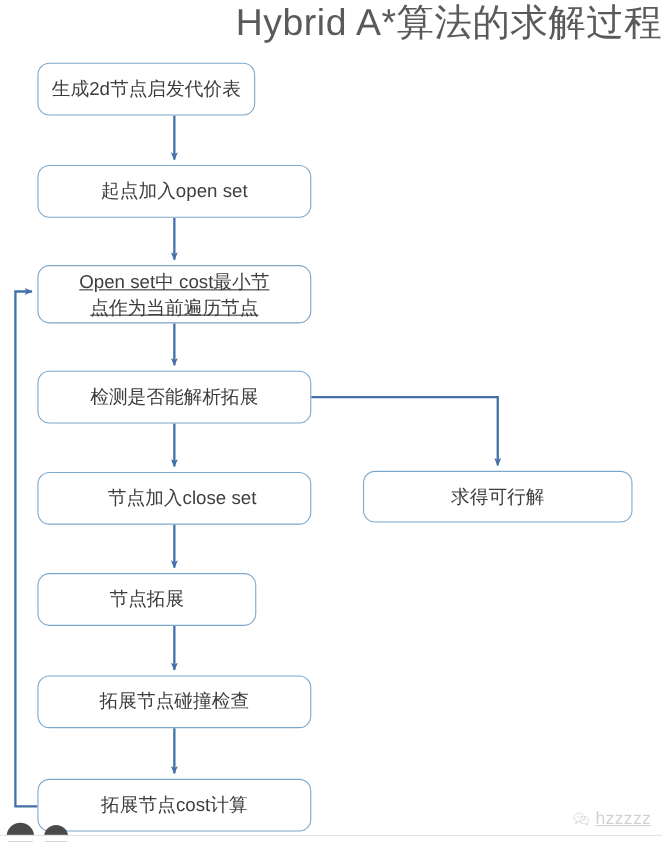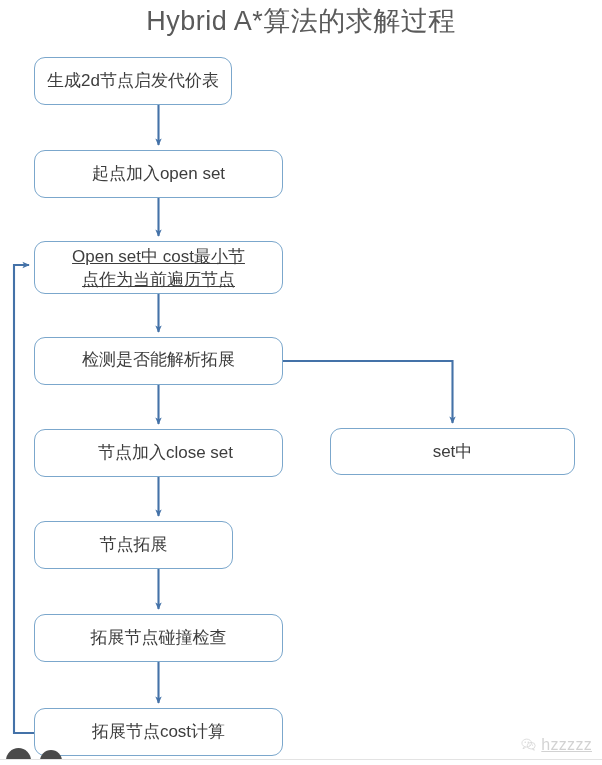--- a/index.html
+++ b/index.html
@@ -23,22 +23,22 @@
     left: 0;
     top: 0;
     width: 602px;
     height: 765px;
   }
   .chart-title {
     position: absolute;
     left: 0;
     top: 2px;
     width: 602px;
-    text-align: center;
-    font-size: 27px;
+    text-align: right;
+    font-size: 34px;
     line-height: 38px;
     color: #5a5a5a;
     letter-spacing: 0.5px;
     white-space: nowrap;
     font-weight: 400;
   }
   .node {
     position: absolute;
     box-sizing: border-box;
     background: #ffffff;
@@ -131,42 +131,42 @@
 
   <div class="node" id="node-n2" style="left:34px; top:150px; width:249px; height:48px;align-items:center;">
     <span class="node-label">起点加入open set</span>
   </div>
 
   <div class="node" id="node-n3" style="left:34px; top:241px; width:249px; height:53px; line-height:23px;text-decoration:underline;">
     <span class="node-label">Open set中 cost最小节
 点作为当前遍历节点</span>
   </div>
 
-  <div class="node" id="node-n4" style="left:34px; top:337px; width:249px; height:48px;font-family:Liberation Mono, monospace;">
+  <div class="node" id="node-n4" style="left:34px; top:337px; width:249px; height:48px;">
     <span class="node-label">检测是否能解析拓展</span>
   </div>
 
   <div class="node" id="node-n5" style="left:34px; top:429px; width:249px; height:48px;padding-left:20px;">
     <span class="node-label">节点加入close set</span>
   </div>
 
   <div class="node" id="node-n6" style="left:34px; top:521px; width:199px; height:48px;">
     <span class="node-label">节点拓展</span>
   </div>
 
   <div class="node" id="node-n7" style="left:34px; top:614px; width:249px; height:48px;text-align:center;">
     <span class="node-label">拓展节点碰撞检查</span>
   </div>
 
   <div class="node" id="node-n8" style="left:34px; top:708px; width:249px; height:48px;text-align:center;">
     <span class="node-label">拓展节点cost计算</span>
   </div>
 
   <div class="node" id="node-n9" style="left:330px; top:428px; width:245px; height:47px;">
-    <span class="node-label">set中</span>
+    <span class="node-label">求得可行解</span>
   </div>
 
   <div class="watermark">
     <svg class="wm-icon" viewBox="0 0 20 17">
       <ellipse cx="7.6" cy="6.6" rx="6.4" ry="5.3" fill="none" stroke="#7a7a7a" stroke-width="1.1"></ellipse>
       <path d="M4.4,11.4 L2.6,14.2 L5.9,12.6" fill="none" stroke="#7a7a7a" stroke-width="1.1"></path>
       <circle cx="5.6" cy="5.4" r="0.95" fill="#7a7a7a"></circle>
       <circle cx="9.7" cy="5.4" r="0.95" fill="#7a7a7a"></circle>
       <ellipse cx="13.6" cy="10.1" rx="5.3" ry="4.4" fill="none" stroke="#7a7a7a" stroke-width="1.1"></ellipse>
       <path d="M16.2,13.9 L17.8,16.1 L15.1,14.9" fill="none" stroke="#7a7a7a" stroke-width="1.1"></path>

